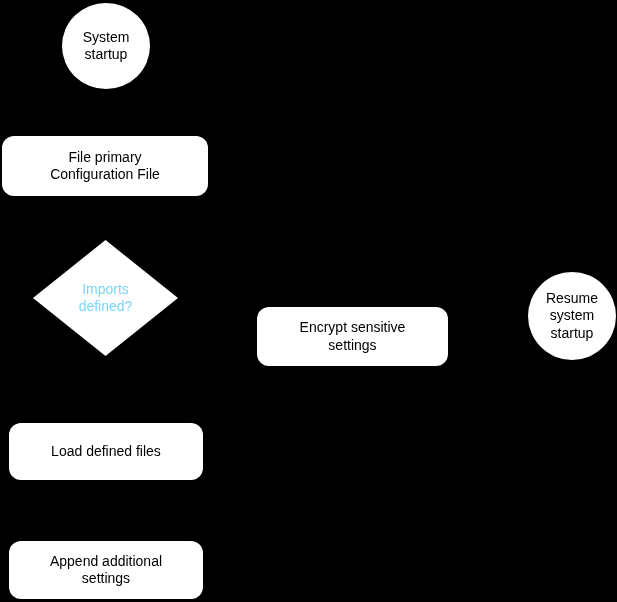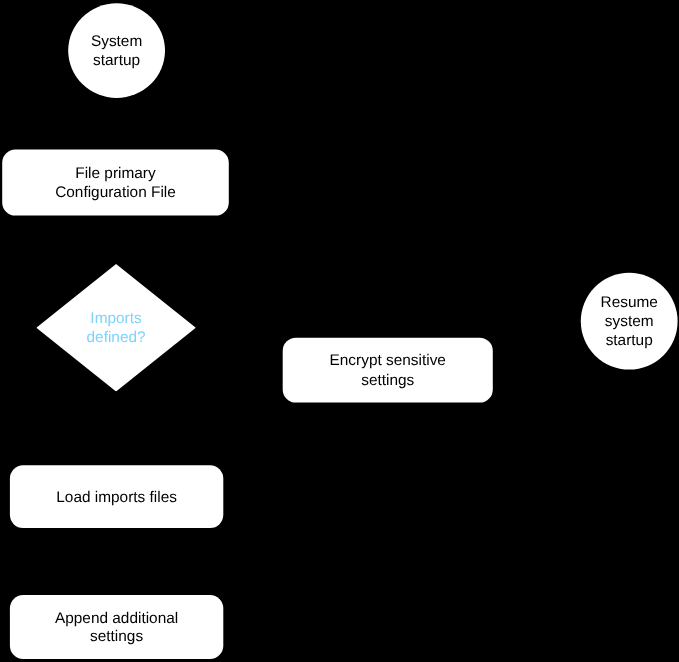--- a/index.html
+++ b/index.html
@@ -85,28 +85,28 @@
       <span class="label-text">Imports
 defined?</span>
     </div>
   </div>
 
   <div class="node process" style="left:257px; top:271px; width:191px; height:59px;margin-top:36px;">
     <span class="label-text">Encrypt sensitive
 settings</span>
   </div>
 
-  <div class="node terminator" style="left:528px; top:248px; width:88px; height:88px;">
+  <div class="node terminator" style="left:528px; top:272px; width:88px; height:88px;">
     <span class="label-text">Resume
 system
 startup</span>
   </div>
 
   <div class="node process" style="left:9px; top:423px; width:194px; height:57px;">
-    <span class="label-text">Load imports files</span>
+    <span class="label-text">Load defined files</span>
   </div>
 
   <div class="node process" style="left:9px; top:541px; width:194px; height:58px;">
     <span class="label-text">Append additional
 settings</span>
   </div>
 
 </div>
 
 </body></html>

